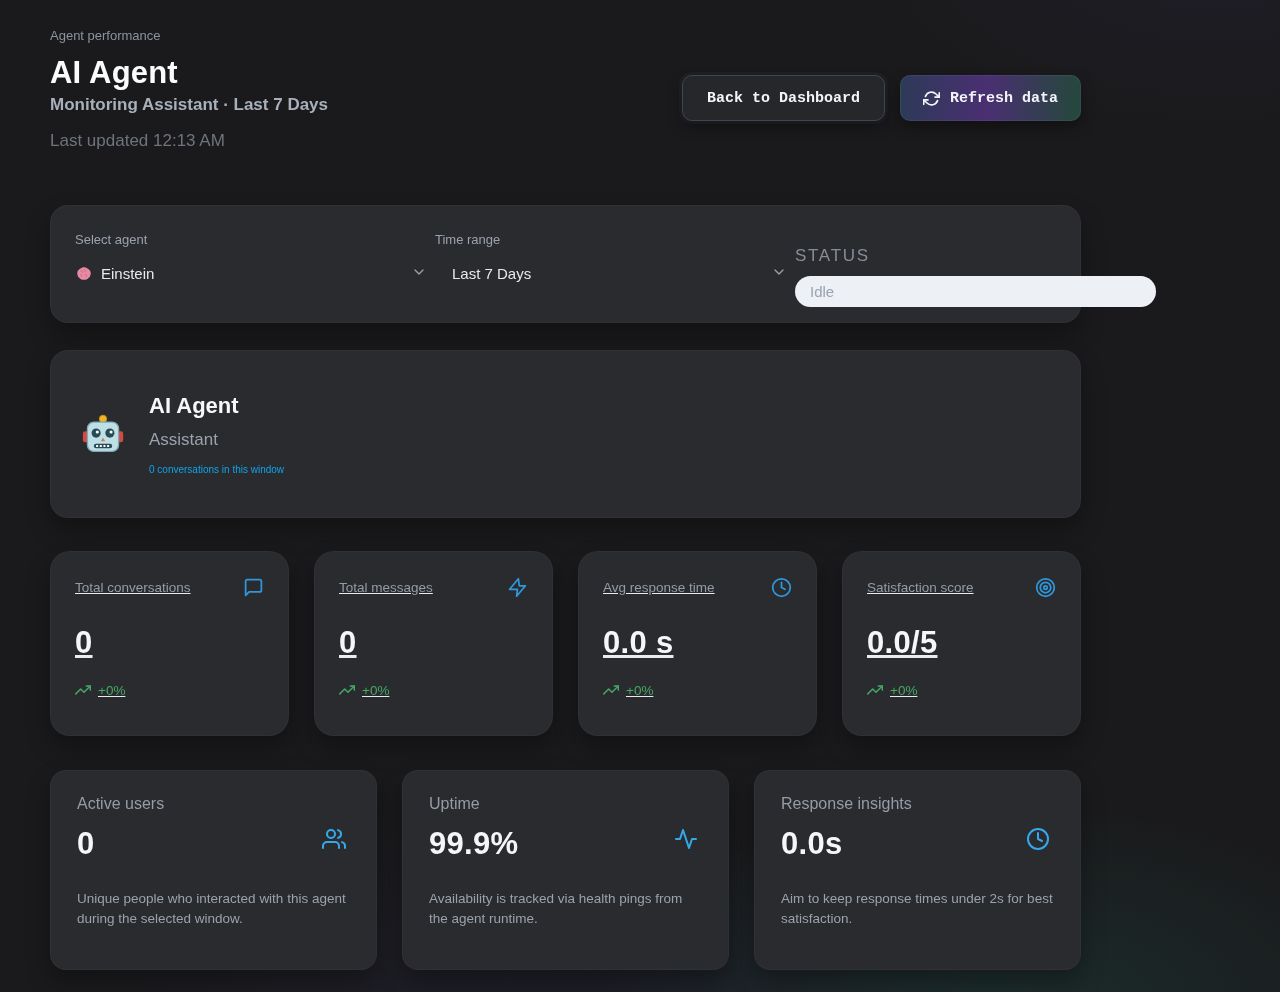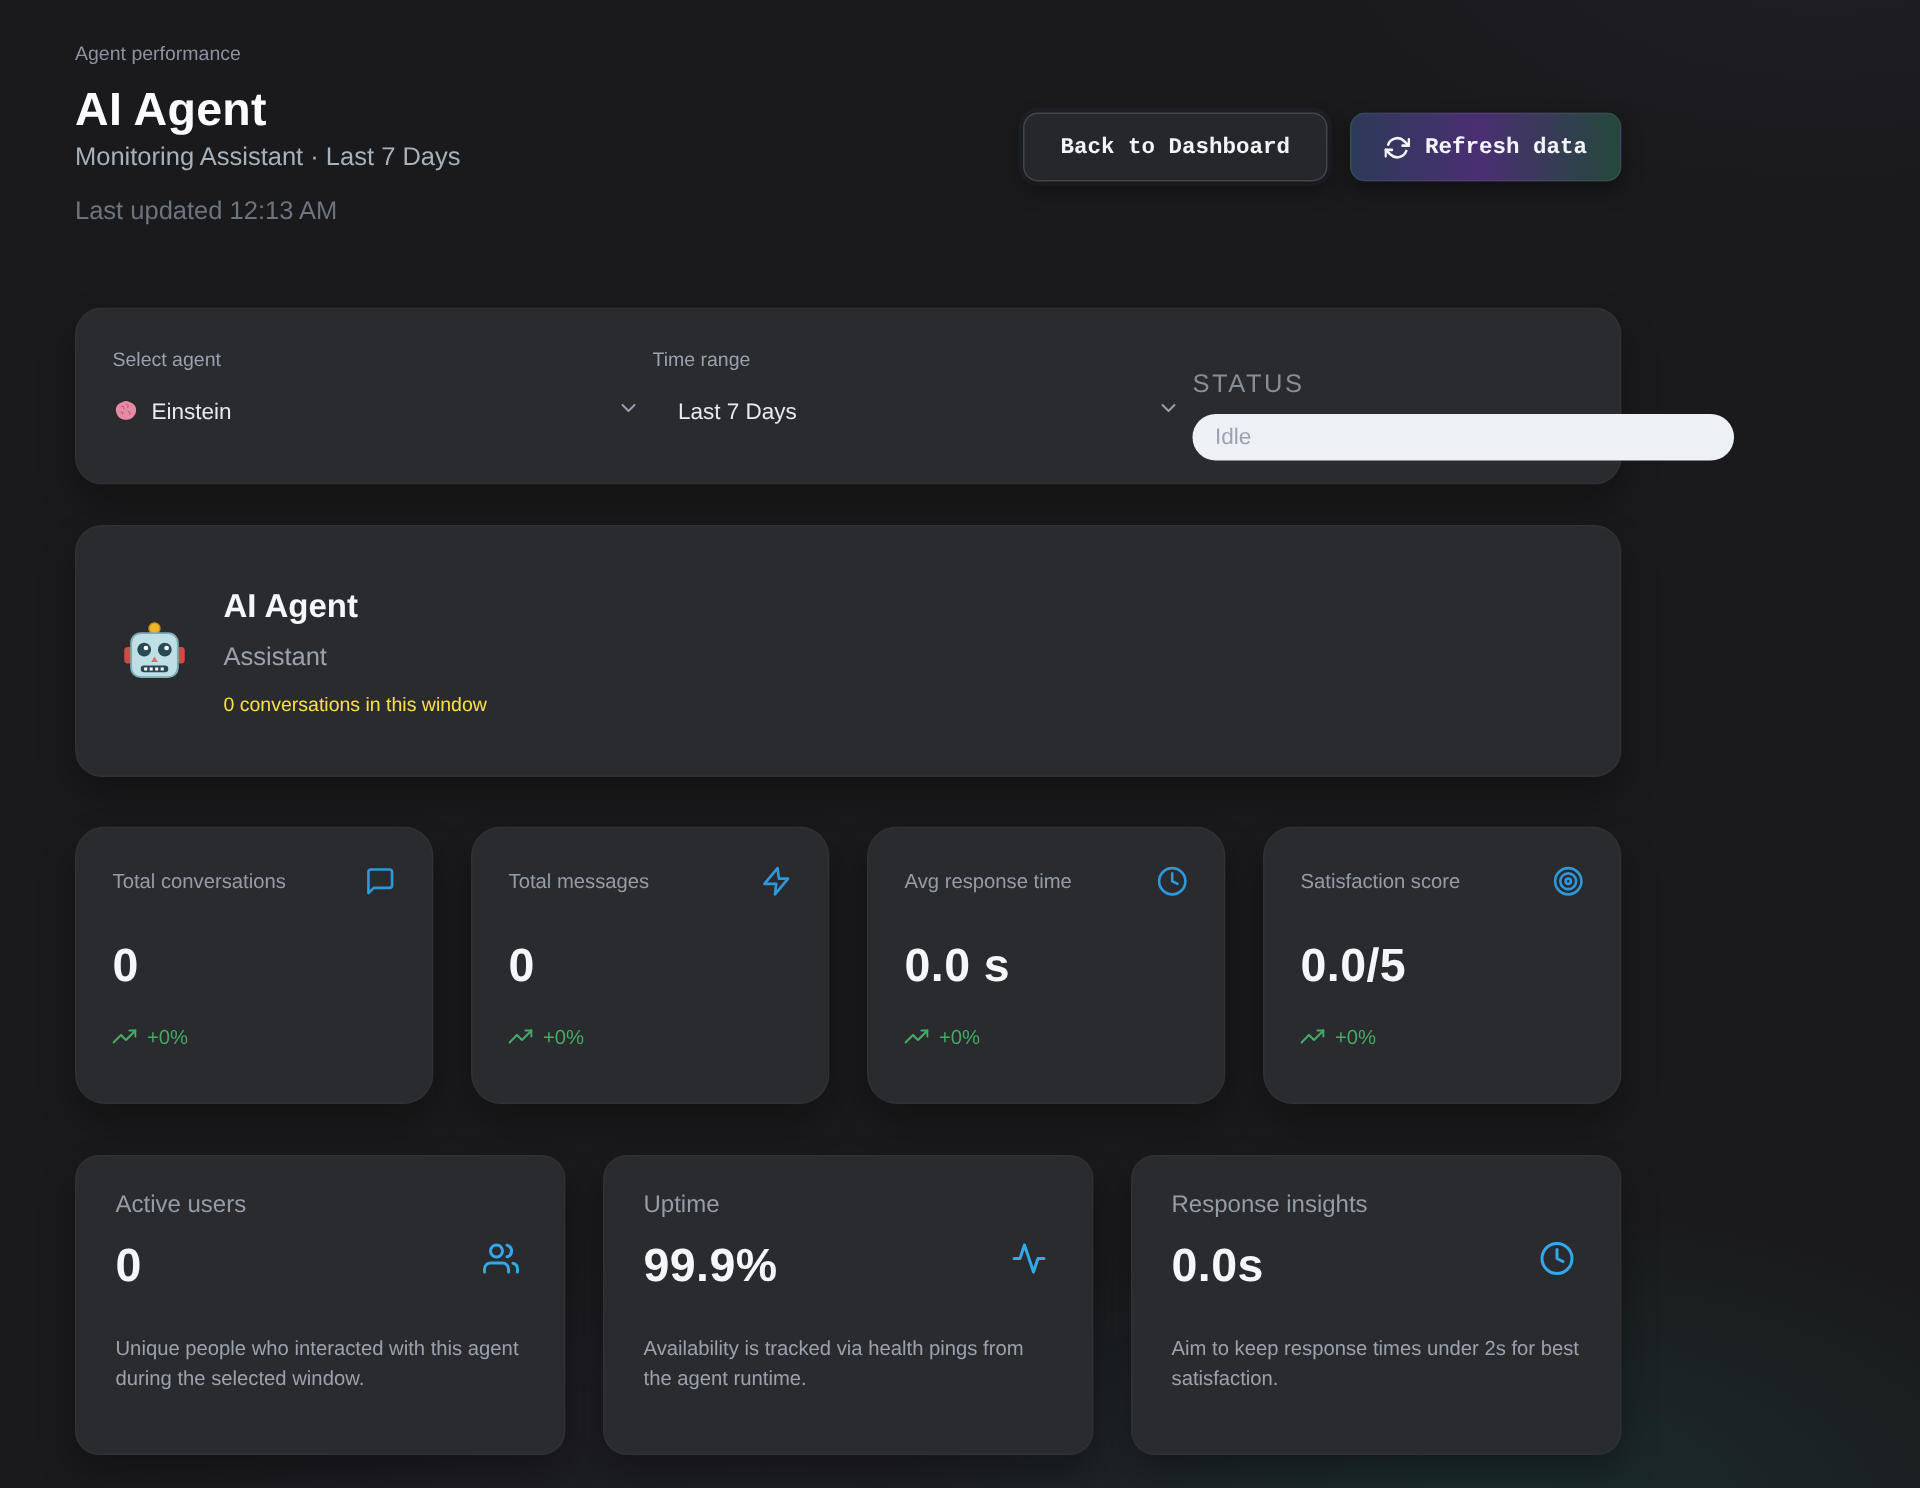--- a/index.html
+++ b/index.html
@@ -11,21 +11,21 @@
       radial-gradient(700px 350px at 40% 105%, rgba(99,102,241,0.06), rgba(0,0,0,0) 70%),
       radial-gradient(500px 260px at 95% -5%, rgba(139,92,246,0.05), rgba(0,0,0,0) 70%),
       #1a1a1c;
     color: #e8ebef;
   }
   .page { position: relative; width: 1128px; height: 992px; padding: 28px 47px 0 50px; }
 
   
   .breadcrumb { font-size: 13px; color: #8b93a1; }
   .page-title { margin-top: 12px; font-size: 31px; font-weight: 700; color: #fafbfc; letter-spacing: 0.2px; }
-  .page-subtitle { margin-top: 4px; font-size: 17px; color: #a7b0bb; }
+  .page-subtitle { margin-top: 4px; font-size: 17px; color: #a7b0bb; font-weight: bold; }
   .last-updated { margin-top: 16px; font-size: 17px; color: #6e747d; }
 
   .header-actions { position: absolute; top: 75px; right: 47px; display: flex; gap: 15px; }
   .btn {
     height: 46px; display: inline-flex; align-items: center; gap: 10px;
     border-radius: 10px; font-size: 15px; font-weight: 700; cursor: pointer;
     font-family: Liberation Mono, monospace; color: #f2f4f7;
   }
   .btn-secondary {
     padding: 0 24px; background: #25272b; border: 1px solid #41454c;
@@ -62,25 +62,25 @@
     background: #edf0f5; border: none; outline: none; padding: 0 15px;
     font-size: 15px; font-family: inherit; color: #3a414c;
   }
   .status-input::placeholder { color: #9aa3b1; }
 
   
   .agent-card { margin-top: 27px; height: 168px; padding: 0 30px; display: flex; align-items: center; gap: 24px; }
   .agent-avatar { flex: 0 0 auto; display: flex; }
   .agent-name { font-size: 22px; font-weight: 700; color: #f5f7fa; }
   .agent-role { margin-top: 11px; font-size: 17px; color: #9aa2ad; }
-  .agent-note { margin-top: 14px; font-size: 13px; color: #fde047; }
+  .agent-note { margin-top: 14px; font-size: 10px; color: #0ea5e9; }
 
   
   .stats-grid { margin-top: 33px; display: grid; grid-template-columns: repeat(4, 1fr); gap: 25px; }
-  .stat-card { border-radius: 20px; height: 185px; padding: 25px 24px; }
+  .stat-card { border-radius: 20px; height: 185px; padding: 25px 24px; text-decoration: underline; }
   .stat-head { display: flex; align-items: flex-start; justify-content: space-between; }
   .stat-label { font-size: 13.5px; color: #949ca7; padding-top: 3px; }
   .stat-icon { color: #2f98dc; }
   .stat-value { margin-top: 23px; font-size: 31px; font-weight: 700; color: #f4f6f9; letter-spacing: 0.3px; }
   .stat-trend { margin-top: 21px; display: flex; align-items: center; gap: 7px; font-size: 13.5px; color: #44aa66; }
 
   
   .info-grid { margin-top: 34px; display: grid; grid-template-columns: repeat(3, 1fr); gap: 25px; }
   .info-card { border-radius: 16px; height: 200px; padding: 24px 26px; position: relative; }
   .info-label { font-size: 16px; color: #949ca7; }

